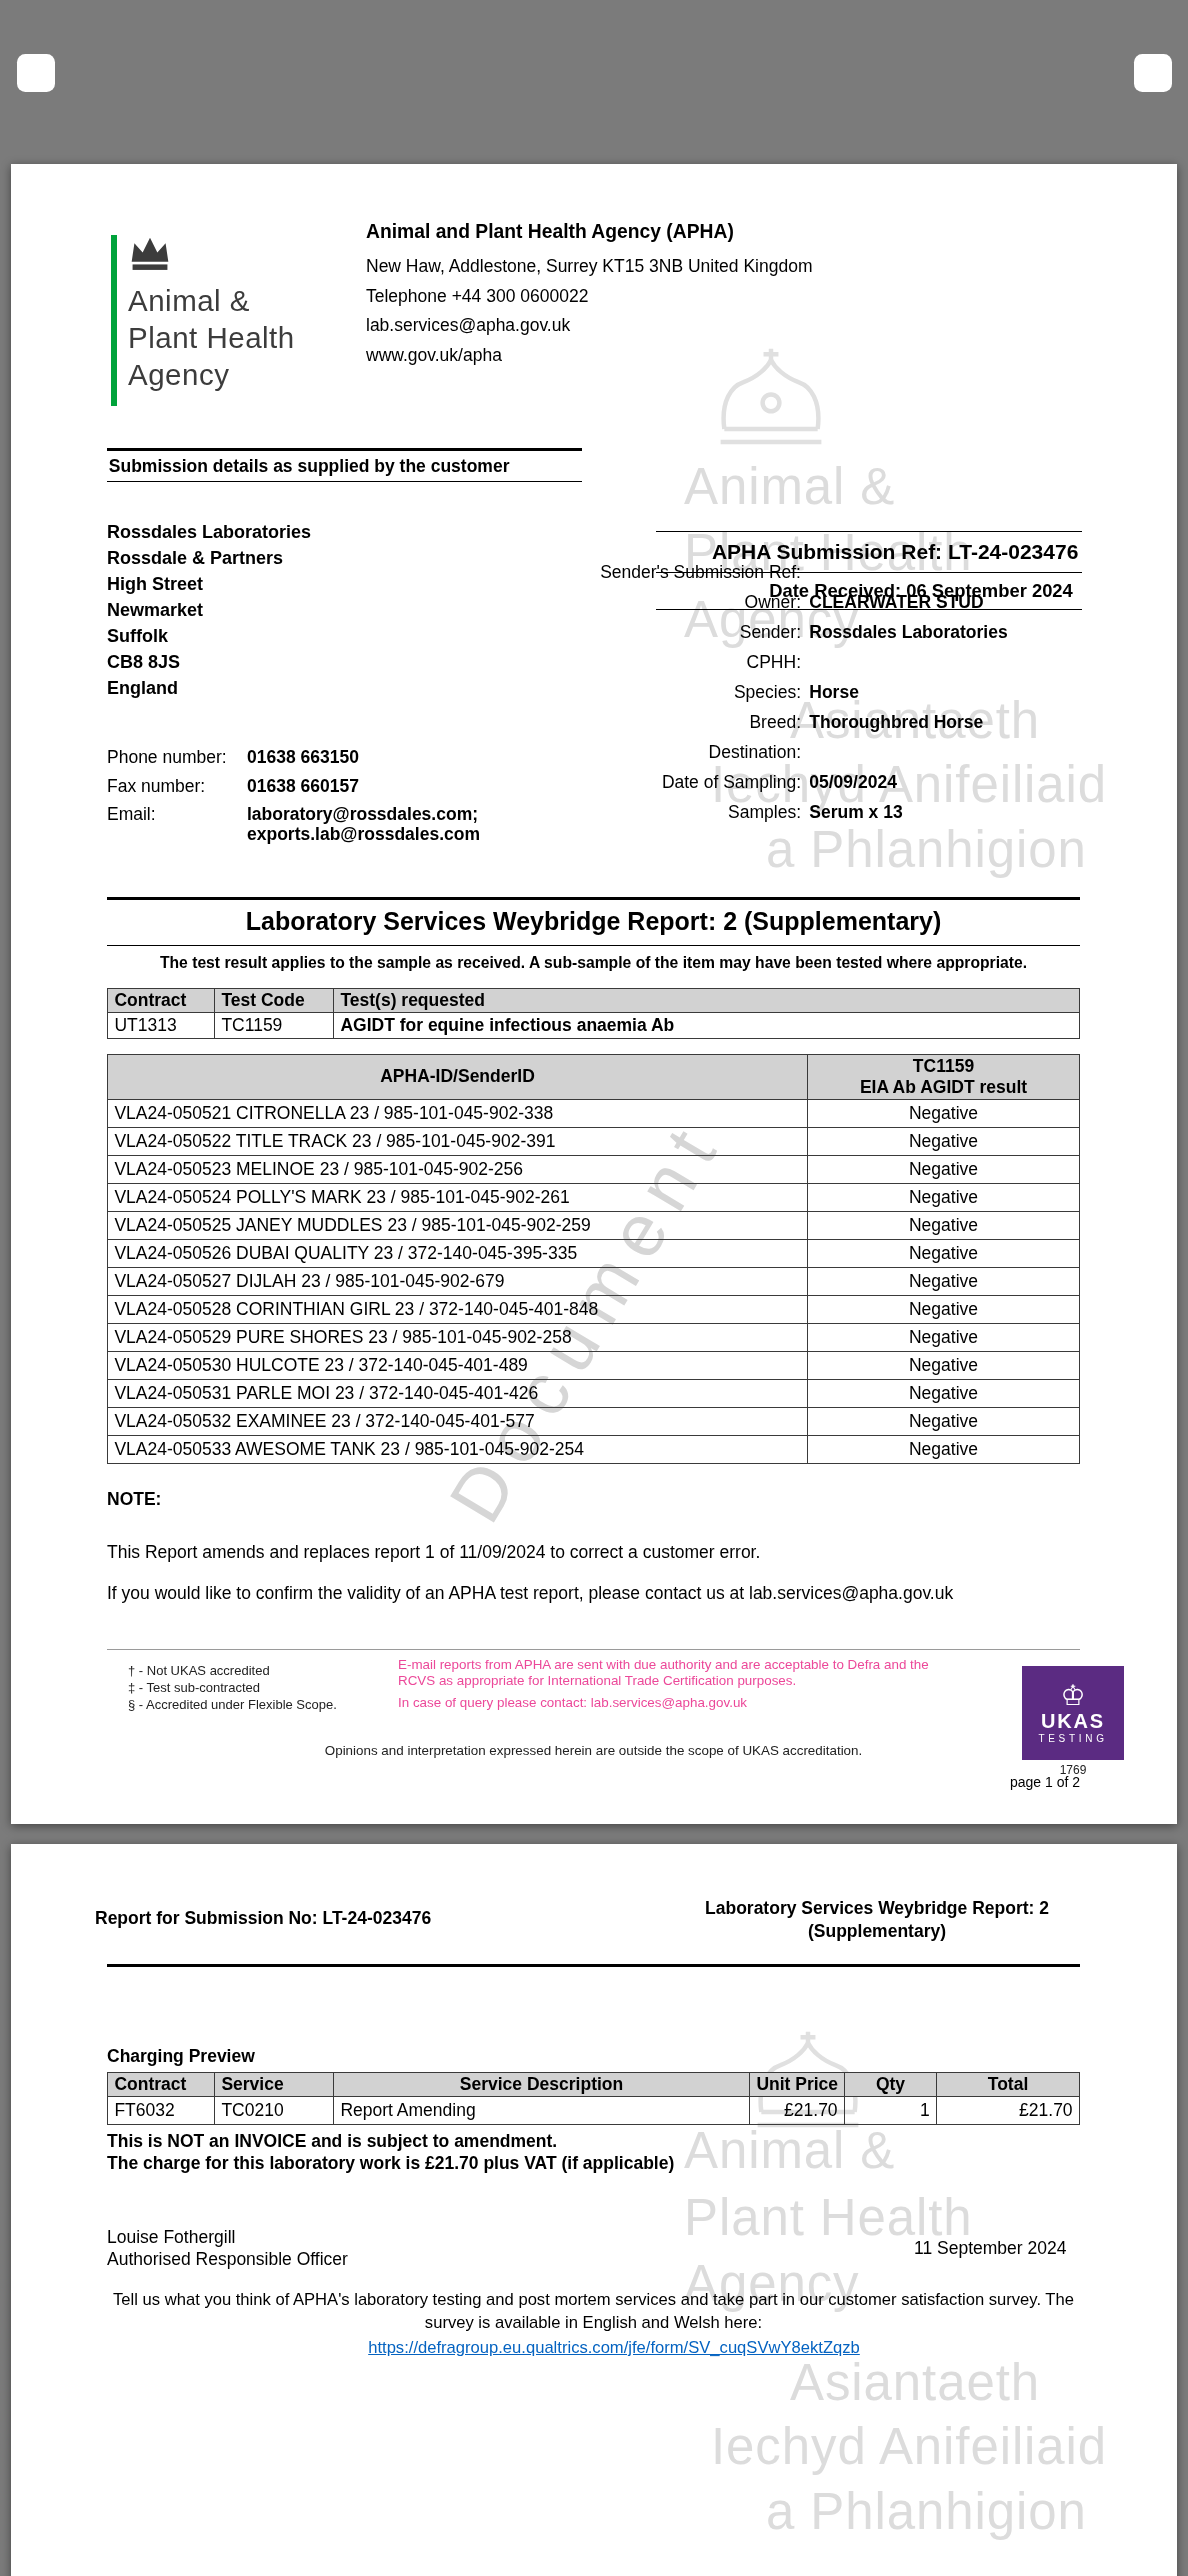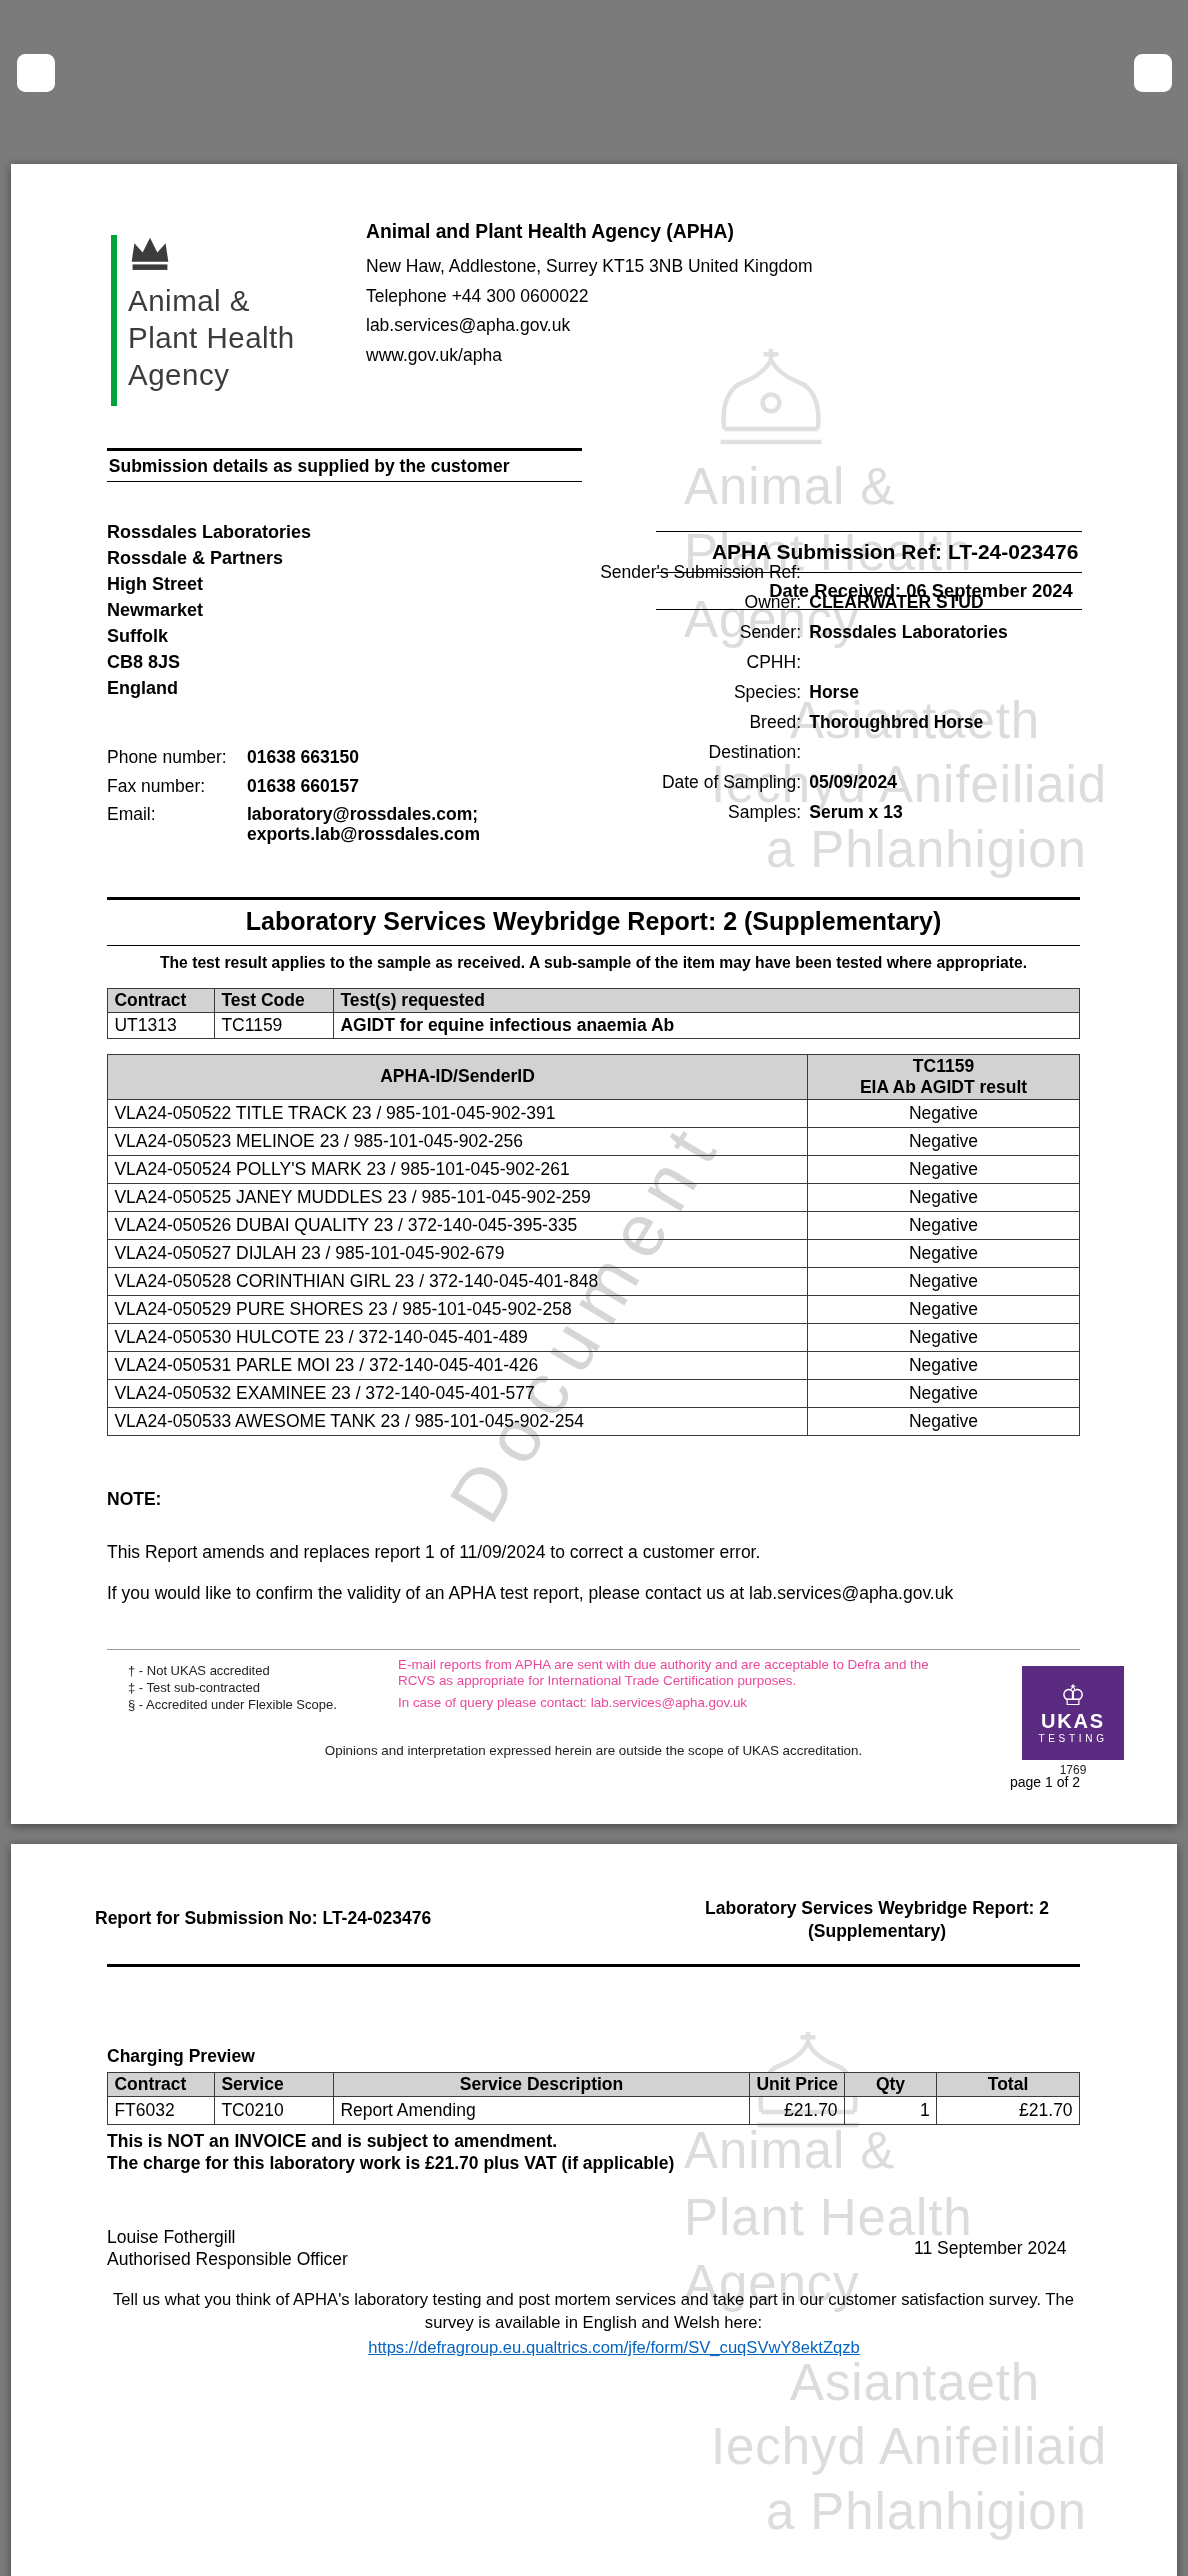--- a/index.html
+++ b/index.html
@@ -241,20 +241,24 @@
           <col>
         </colgroup>
       <tbody>
           <tr class="thead" style="height:36px;">
         <td class="tc">APHA-ID/SenderID</td>
         <td class="tc hdr2">
           <div>TC1159</div>
           <div>EIA Ab AGIDT result</div>
         </td>
       </tr>
+      <tr class="rrow">
+            <td>VLA24-050521 CITRONELLA 23 / 985-101-045-902-338</td>
+            <td class="tc">Negative</td>
+          </tr>
       <tr class="rrow">
             <td>VLA24-050522 TITLE TRACK 23 / 985-101-045-902-391</td>
             <td class="tc">Negative</td>
           </tr>
       <tr class="rrow">
             <td>VLA24-050523 MELINOE 23 / 985-101-045-902-256</td>
             <td class="tc">Negative</td>
           </tr>
       <tr class="rrow">
             <td>VLA24-050524 POLLY'S MARK 23 / 985-101-045-902-261</td>

